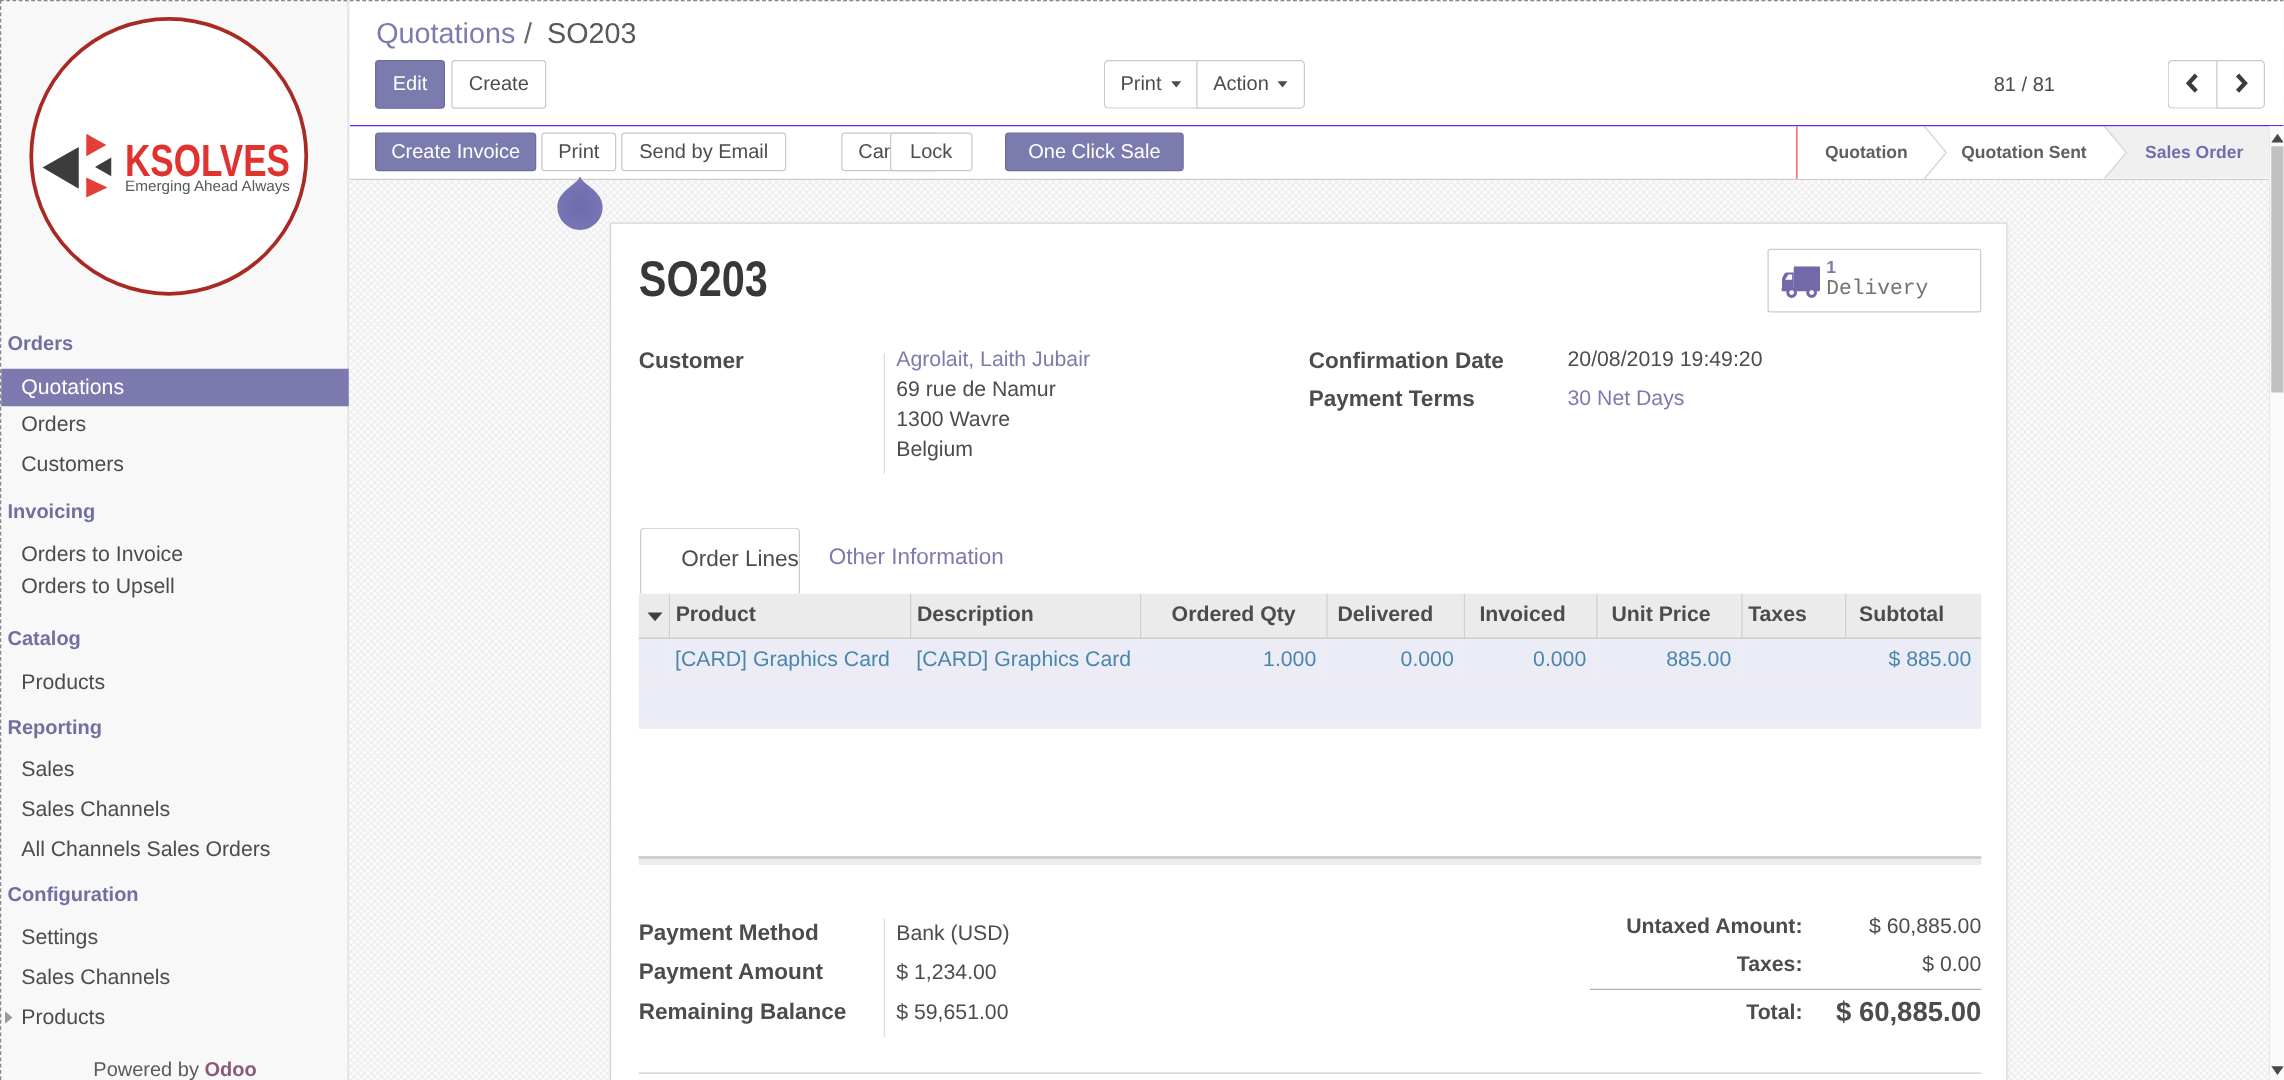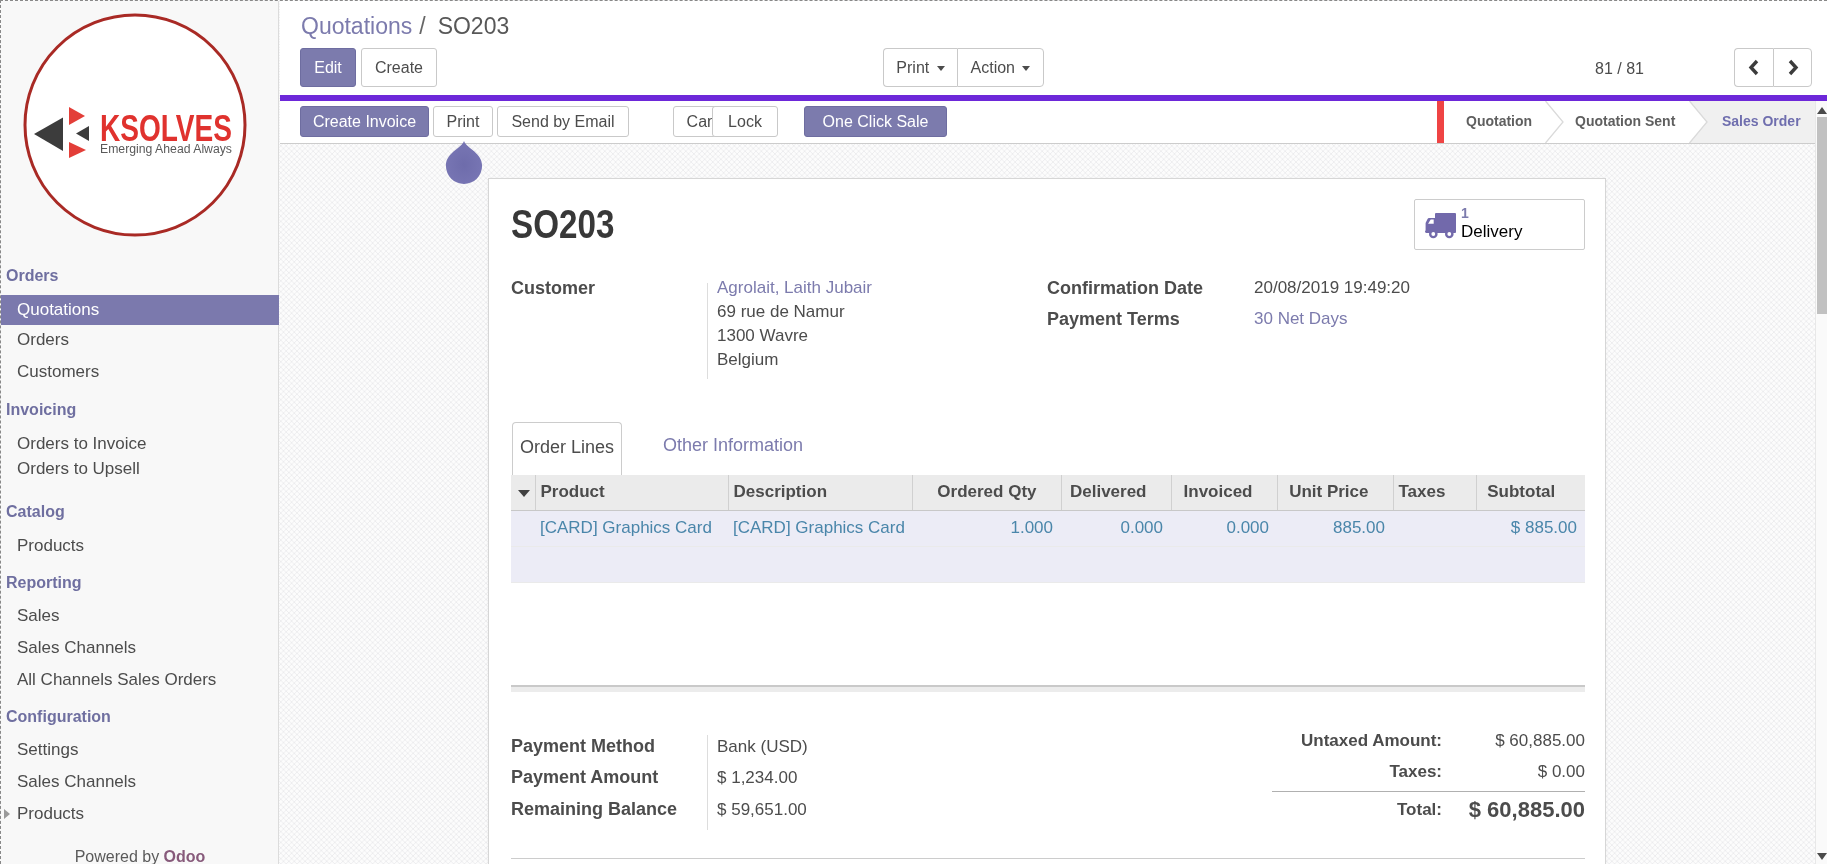--- a/index.html
+++ b/index.html
@@ -13,21 +13,21 @@
 #sidebar { position:absolute; left:1px; top:1px; width:278px; height:863px; background:#f8f8f8; border-right:1px solid #dcdcdc; z-index:5; }
 #logo { position:absolute; left:22px; top:12px; }
 .mhead { position:absolute; left:5px; font-weight:bold; font-size:16px; color:#6f6fa0; }
 .mitem { position:absolute; left:16px; font-size:17px; color:#4c4c4c; }
 #mi-active { position:absolute; left:0; top:294px; width:278px; height:30px; background:#7b79ad; color:#fff; font-size:17px; line-height:30px; padding-left:16px; }
 #powered { position:absolute; left:0; top:847px; width:278px; text-align:center; font-size:16px; color:#5a5a5a; }
 #powered b { color:#875a7b; }
 .cfg-caret { position:absolute; left:3px; top:808px; width:0; height:0; border-left:6px solid #9a9a9a; border-top:5px solid transparent; border-bottom:5px solid transparent; }
 
 
-#cp { position:absolute; left:280px; top:1px; width:1547px; height:100px; background:#fff; border-bottom:6px solid #6d28d9; z-index:4; }
+#cp { position:absolute; left:280px; top:1px; width:1547px; height:100px; background:#fff; border-bottom:1px solid #6d28d9; z-index:4; }
 #breadcrumb { position:absolute; left:21px; top:12px; font-size:23px; }
 #breadcrumb .bc1 { color:#7c7bad; }
 #breadcrumb .sep { color:#666; }
 #breadcrumb .bc2 { color:#585858; }
 .btn { display:inline-block; font-size:16px; text-align:center; border-radius:3px; border:1px solid #c9c9c9; background:#fff; color:#4c4c4c; }
 .btn-primary { background:#7c7bad; border-color:#6e6da0; color:#fff; }
 .caret { display:inline-block; width:0; height:0; border-top:5px solid #4c4c4c; border-left:4.5px solid transparent; border-right:4.5px solid transparent; vertical-align:2px; margin-left:3px; }
 #btn-edit { position:absolute; left:20px; top:47px; width:56px; height:39px; line-height:37px; }
 #btn-create { position:absolute; left:81px; top:47px; width:76px; height:39px; line-height:37px; }
 #grp-print { position:absolute; left:603px; top:47px; height:39px; }
@@ -36,47 +36,47 @@
 #grp-print .btn:last-child { border-radius:0 4px 4px 0; width:87px; }
 #pager-txt { position:absolute; left:1315px; top:59px; font-size:16px; color:#4c4c4c; }
 #pager-btns { position:absolute; left:1454px; top:47px; height:39px; }
 #pager-btns .btn { float:left; width:39px; height:39px; border-radius:0; line-height:35px; }
 #pager-btns .btn:first-child { border-radius:4px 0 0 4px; border-right:none; }
 #pager-btns .btn:last-child { border-radius:0 4px 4px 0; }
 
 
 #statusrow { position:absolute; left:280px; top:101px; width:1535px; height:43px; background:#fff; border-bottom:1px solid #ccc; z-index:3; }
 .sbtn { position:absolute; top:5px; height:31px; line-height:29px; font-size:16px; padding:0; text-align:center; }
-#statusbar { position:absolute; right:0; top:0; width:378px; height:42px; border-left:7px solid #ef4444; background:#fff; }
+#statusbar { position:absolute; right:0; top:0; width:378px; height:42px; border-left:1px solid #ef4444; background:#fff; }
 #st-active { position:absolute; left:245px; top:0; width:133px; height:42px; background:#f0f0f0; clip-path:polygon(0 0, 18px 21px, 0 42px, 133px 42px, 133px 0); }
 .st-lbl { position:absolute; top:12px; font-size:14px; font-weight:bold; color:#5f5f5f; }
 .chev { position:absolute; top:0; width:19px; height:42px; }
 .chev svg { display:block; }
 
 
 #content { position:absolute; left:280px; top:144px; width:1535px; height:720px; }
 #sheet { position:absolute; left:208px; top:34px; width:1118px; height:720px; background:#fff; border:1px solid #d6d6d6; box-shadow:0 1px 3px rgba(0,0,0,0.05); }
 #drop { position:absolute; left:444px; top:140px; z-index:10; }
 
 
 #so-title { position:absolute; left:22px; top:23px; font-size:40px; font-weight:bold; color:#383838; transform:scaleX(0.83); transform-origin:0 0; }
 #delivery { position:absolute; left:925px; top:20px; width:171px; height:51px; border:1px solid #ccc; border-radius:2px; background:#fff; }
 #delivery .num { position:absolute; left:46px; top:5px; color:#7c7bad; font-weight:bold; font-size:14px; }
-#delivery .lbl { position:absolute; left:46px; top:22px; color:#000000; font-size:17px; }
+#delivery .lbl { position:absolute; left:46px; top:22px; color:#737373; font-size:17px;font-family:Liberation Mono, monospace; }
 #delivery svg { position:absolute; left:10px; top:13px; }
 
 .flabel { position:absolute; font-weight:bold; color:#4c4c4c; font-size:18px; }
 .fval { position:absolute; color:#4c4c4c; font-size:17px; }
 .flink { color:#7c7bad; }
 #vsep1 { position:absolute; left:218px; top:104px; width:1px; height:96px; background:#ddd; }
 #vsep2 { position:absolute; left:218px; top:556px; width:1px; height:95px; background:#ddd; }
 
 
 #tabs { position:absolute; left:22px; top:243px; width:1074px; height:53px; }
-#tab1 { position:absolute; left:1px; top:0; width:110px; height:53px; background:#fff; border:1px solid #ccc; border-bottom:none; border-radius:4px 4px 0 0; text-align:center; line-height:48px; font-size:18px; color:#4c4c4c; }
+#tab1 { position:absolute; left:1px; top:0; width:128px; height:53px; background:#fff; border:1px solid #ccc; border-bottom:none; border-radius:4px 4px 0 0; text-align:right; line-height:48px; font-size:18px; color:#4c4c4c; }
 #tab2 { position:absolute; left:152px; top:13px; font-size:18px; color:#7c7bad; }
 
 
 #otable { position:absolute; left:22px; top:296px; width:1074px; }
 table { border-collapse:collapse; width:1074px; table-layout:fixed; font-size:17px; }
 th { background:#ebebeb; font-weight:bold; color:#4c4c4c; height:35px; border-right:1px solid #d0d0d0; border-bottom:1px solid #c8c8c8; padding:0 8px 0 5px; text-align:left; }
 th.num { padding-right:24px; }
 th.last { border-right:none;text-align:center; }
 th:last-child { border-right:none; }
 td { padding:4px 8px 4px 5px; line-height:24px; }

